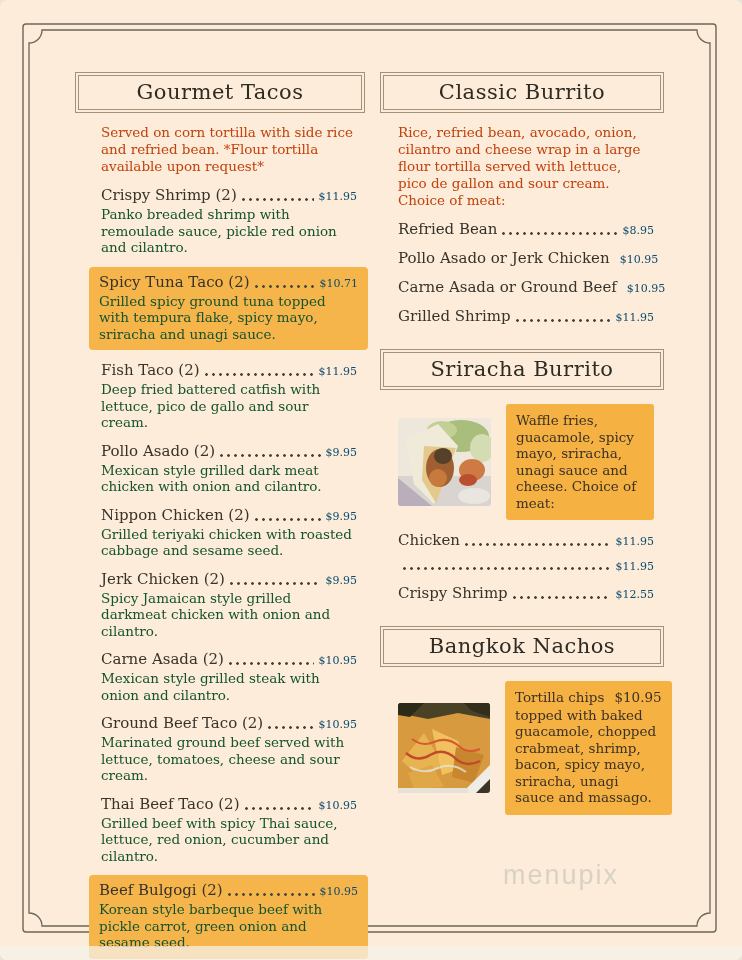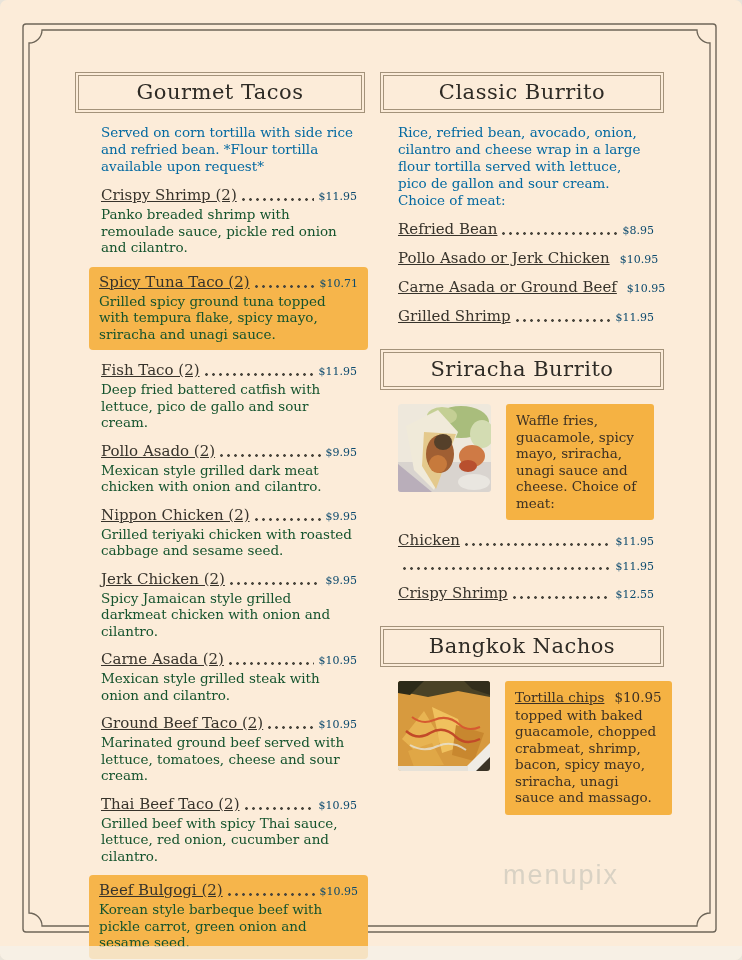--- a/index.html
+++ b/index.html
@@ -14,35 +14,35 @@
   .col{position:absolute;top:72px;}
   .col-left{left:75px;width:290px;}
   .col-right{left:380px;width:284px;}
 
   .hdr{border:1px solid #a3927a;padding:2px;background:#fcecd9;}
   .hdr-in{border:1px solid #a3927a;text-align:center;font-size:21px;letter-spacing:.5px;
           padding:4px 0 5px;color:#2e2b25;}
   .content-l{padding:0 8px 0 26px;}
   .content-r{padding:0 10px 0 18px;}
 
-  .intro{font-size:13.5px;line-height:17px;margin:11px 0 0;color:#0369a1;}
+  .intro{font-size:13.5px;line-height:17px;margin:11px 0 0;color:#c2410c;}
 
   .item{margin-top:11px;}
   .row{display:flex;align-items:baseline;}
-  .nm{font-size:15px;white-space:nowrap;color:#37332b;text-decoration:underline;}
+  .nm{font-size:15px;white-space:nowrap;color:#37332b;}
   .pr{font-size:11px;white-space:nowrap;color:#0c4a6e;}
   .leader{flex:1 1 auto;margin:0 5px;height:3px;align-self:flex-end;margin-bottom:3px;
     background-image:radial-gradient(circle at 1.5px 1.5px,#4a463d 1.1px,transparent 1.6px);
     background-size:7px 3px;background-repeat:repeat-x;background-position:left bottom;}
   .desc{font-size:13.5px;line-height:16.5px;margin-top:2px;color:#14532d;}
 
   .hl{background:#f6b54b;border-radius:4px;padding:6px 10px 8px;margin-left:-12px;margin-right:-11px;}
 
   .section-gap{margin-top:24px;}
-  .media-row{display:flex;gap:15px;margin-top:14px;align-items:flex-start;}
+  .media-row{display:flex;gap:15px;margin-top:14px;align-items:center;}
   .photo{border-radius:3px;flex:0 0 auto;display:block;}
   .note{background:#f5b243;border-radius:3px;padding:8px 10px 9px;font-size:13.5px;line-height:16.5px;color:#3d3124;flex:1 1 auto;}
   .note .row{margin-bottom:1px;}
   .note .nm,.note .pr{font-size:13.5px;color:#3d3124;}
   .note .leader{background-image:radial-gradient(circle at 1.5px 1.5px,#4a3a22 1.1px,transparent 1.6px);}
 
   .watermark{
     position:absolute;left:503px;top:860px;
     font-family:"Liberation Sans","DejaVu Sans",sans-serif;
     font-size:27px;letter-spacing:2px;color:#d9d2c4;font-weight:400;

